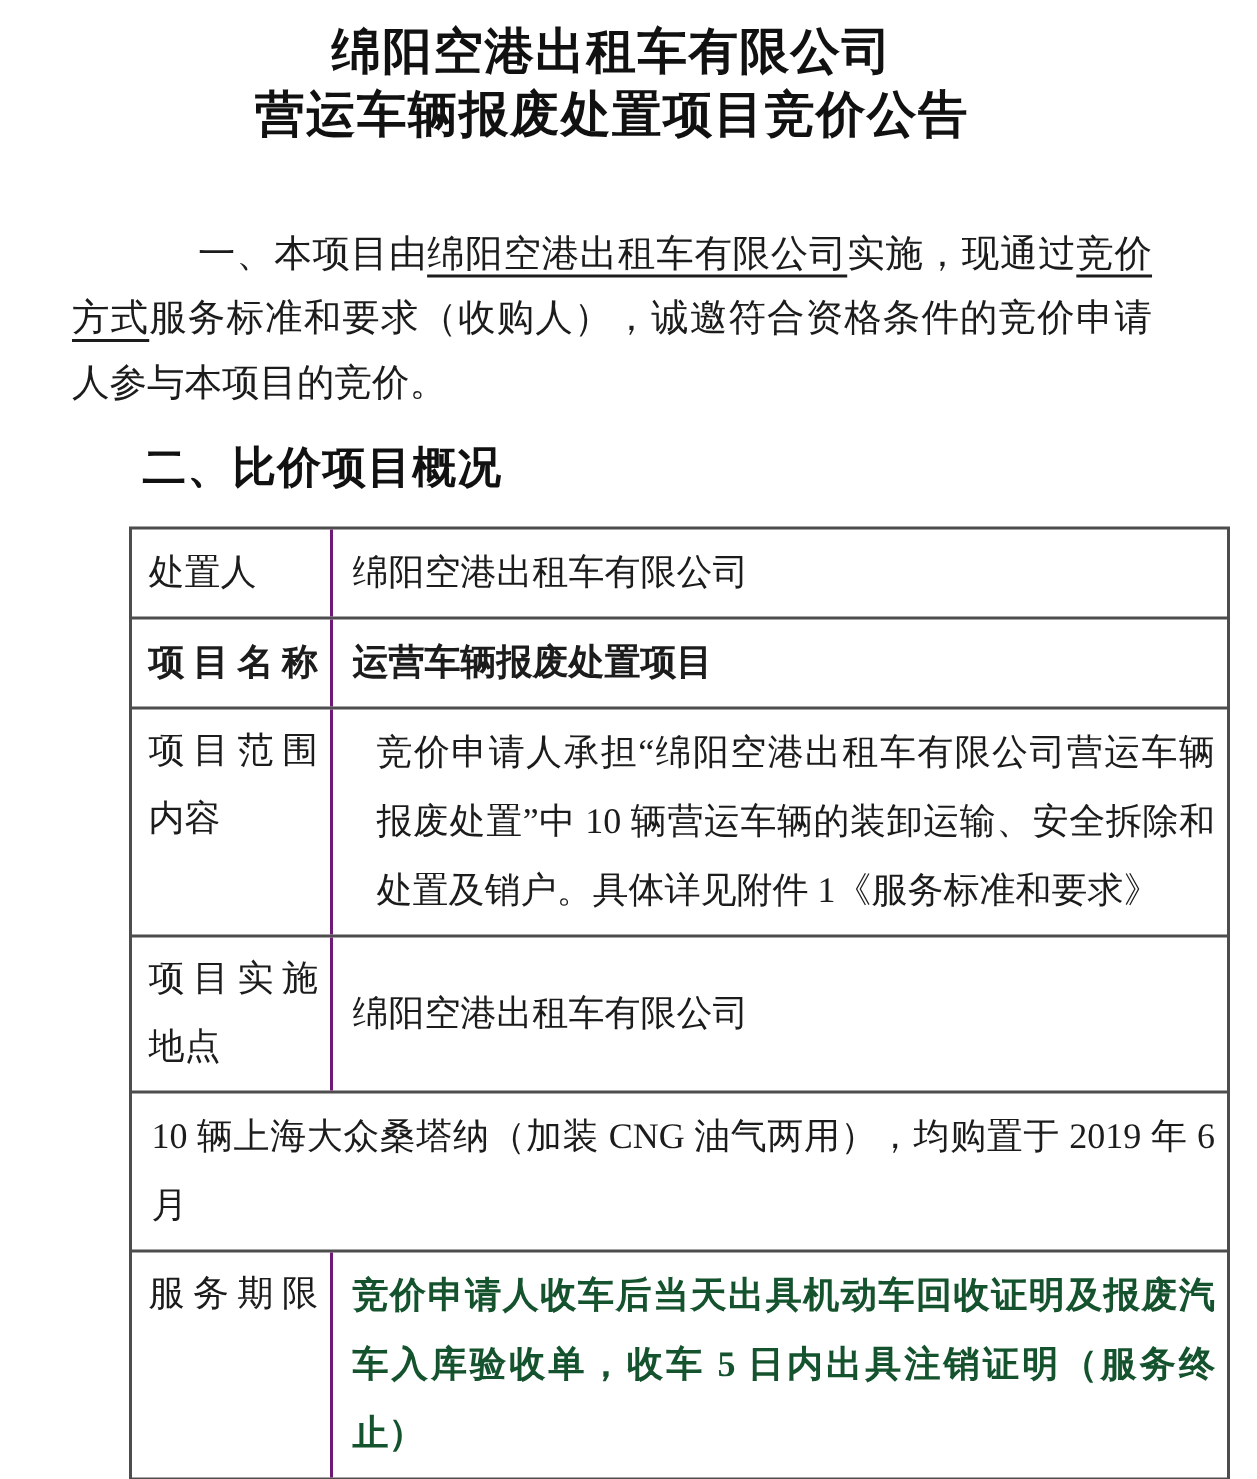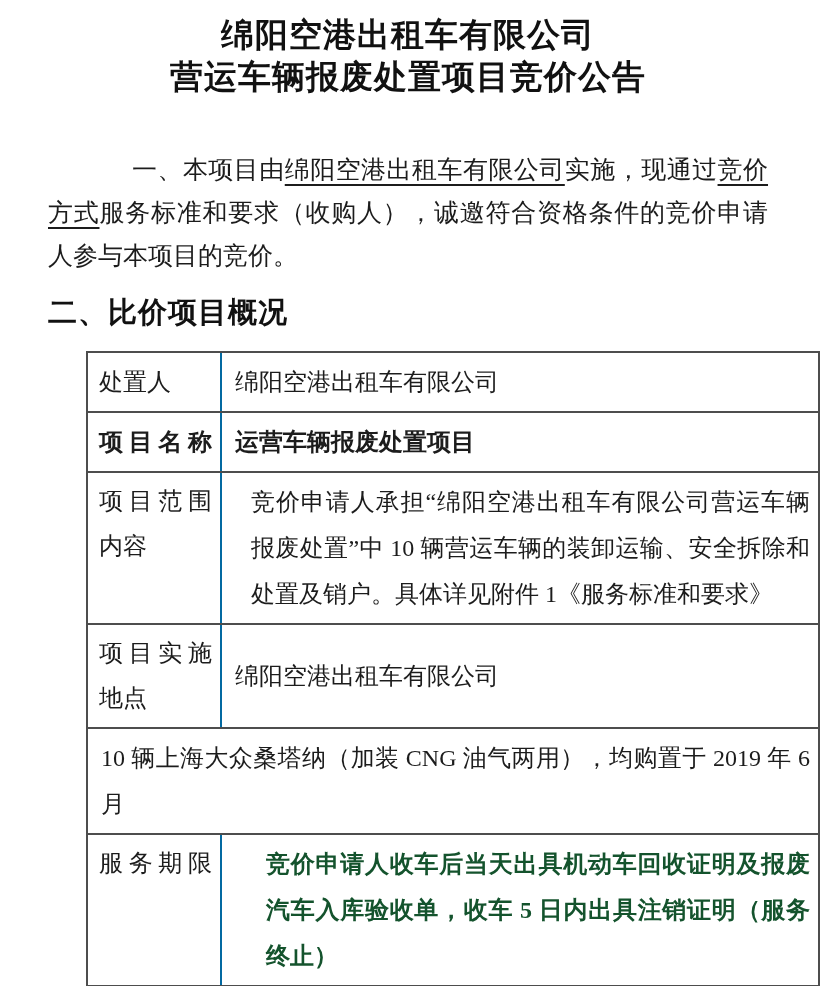--- a/index.html
+++ b/index.html
@@ -32,20 +32,21 @@
   }
   .intro .u{
     text-decoration:underline;
     text-underline-offset:6px;
     text-decoration-thickness:1.5px;
   }
 
   
   .sec-heading{
     margin-top:16px;
+    margin-left:47px;
     font-size:29px;
     line-height:38px;
     font-weight:700;
     color:#111;
     letter-spacing:1px;
   }
 
   
   .gtable{
     margin-top:20px;
@@ -57,21 +58,21 @@
   }
   .grow{
     display:flex;
     border-bottom:2px solid #4d4d4d;
     box-sizing:border-box;
   }
   .grow:last-child{border-bottom:none;}
   .gcell-label{
     flex:0 0 134px;
     box-sizing:border-box;
-    border-right:2px solid #0369a1;
+    border-right:2px solid #701a75;
     padding:6px 8px 6px 11px;
     display:flex;
     flex-direction:column;
     justify-content:center;
     line-height:45px;
   }
   .gcell-content{
     flex:1 1 auto;
     box-sizing:border-box;
     padding:6px 8px 6px 13px;
@@ -84,21 +85,21 @@
   .label-line{white-space:nowrap;}
   .just .label-line{text-align:justify;text-align-last:justify;}
   .v-top{justify-content:flex-start;}
   .h-center{text-align:center;}
   .h-center .label-line{text-align:center;text-align-last:center;}
   .r1{min-height:46px;}
   .r2{min-height:47px;font-weight:bold;}
   .r3{min-height:139px;gap:16px;}
   .r4{min-height:95px;}
   .r5{min-height:93px;}
-  .r6{min-height:138px;gap:31px;}
+  .r6{min-height:138px;}
   .bold-content{font-weight:700;color:#14532d;}
 </style>
 </head>
 <body>
 
 <div class="page">
 
   <div class="doc-title">
     <div>绵阳空港出租车有限公司</div>
     <div>营运车辆报废处置项目竞价公告</div>

